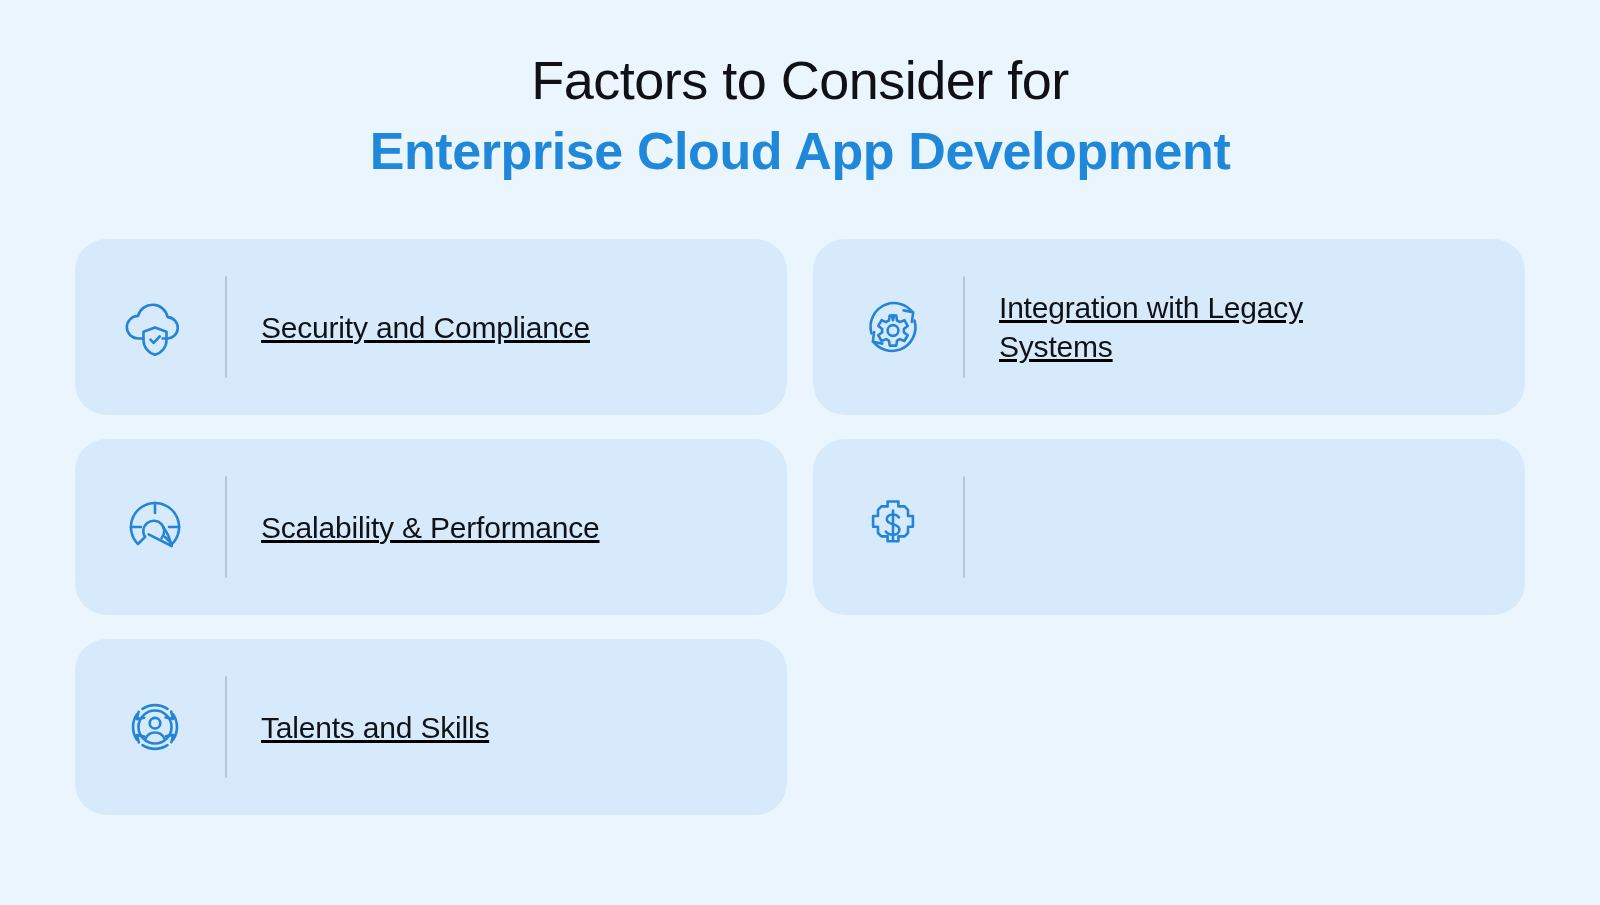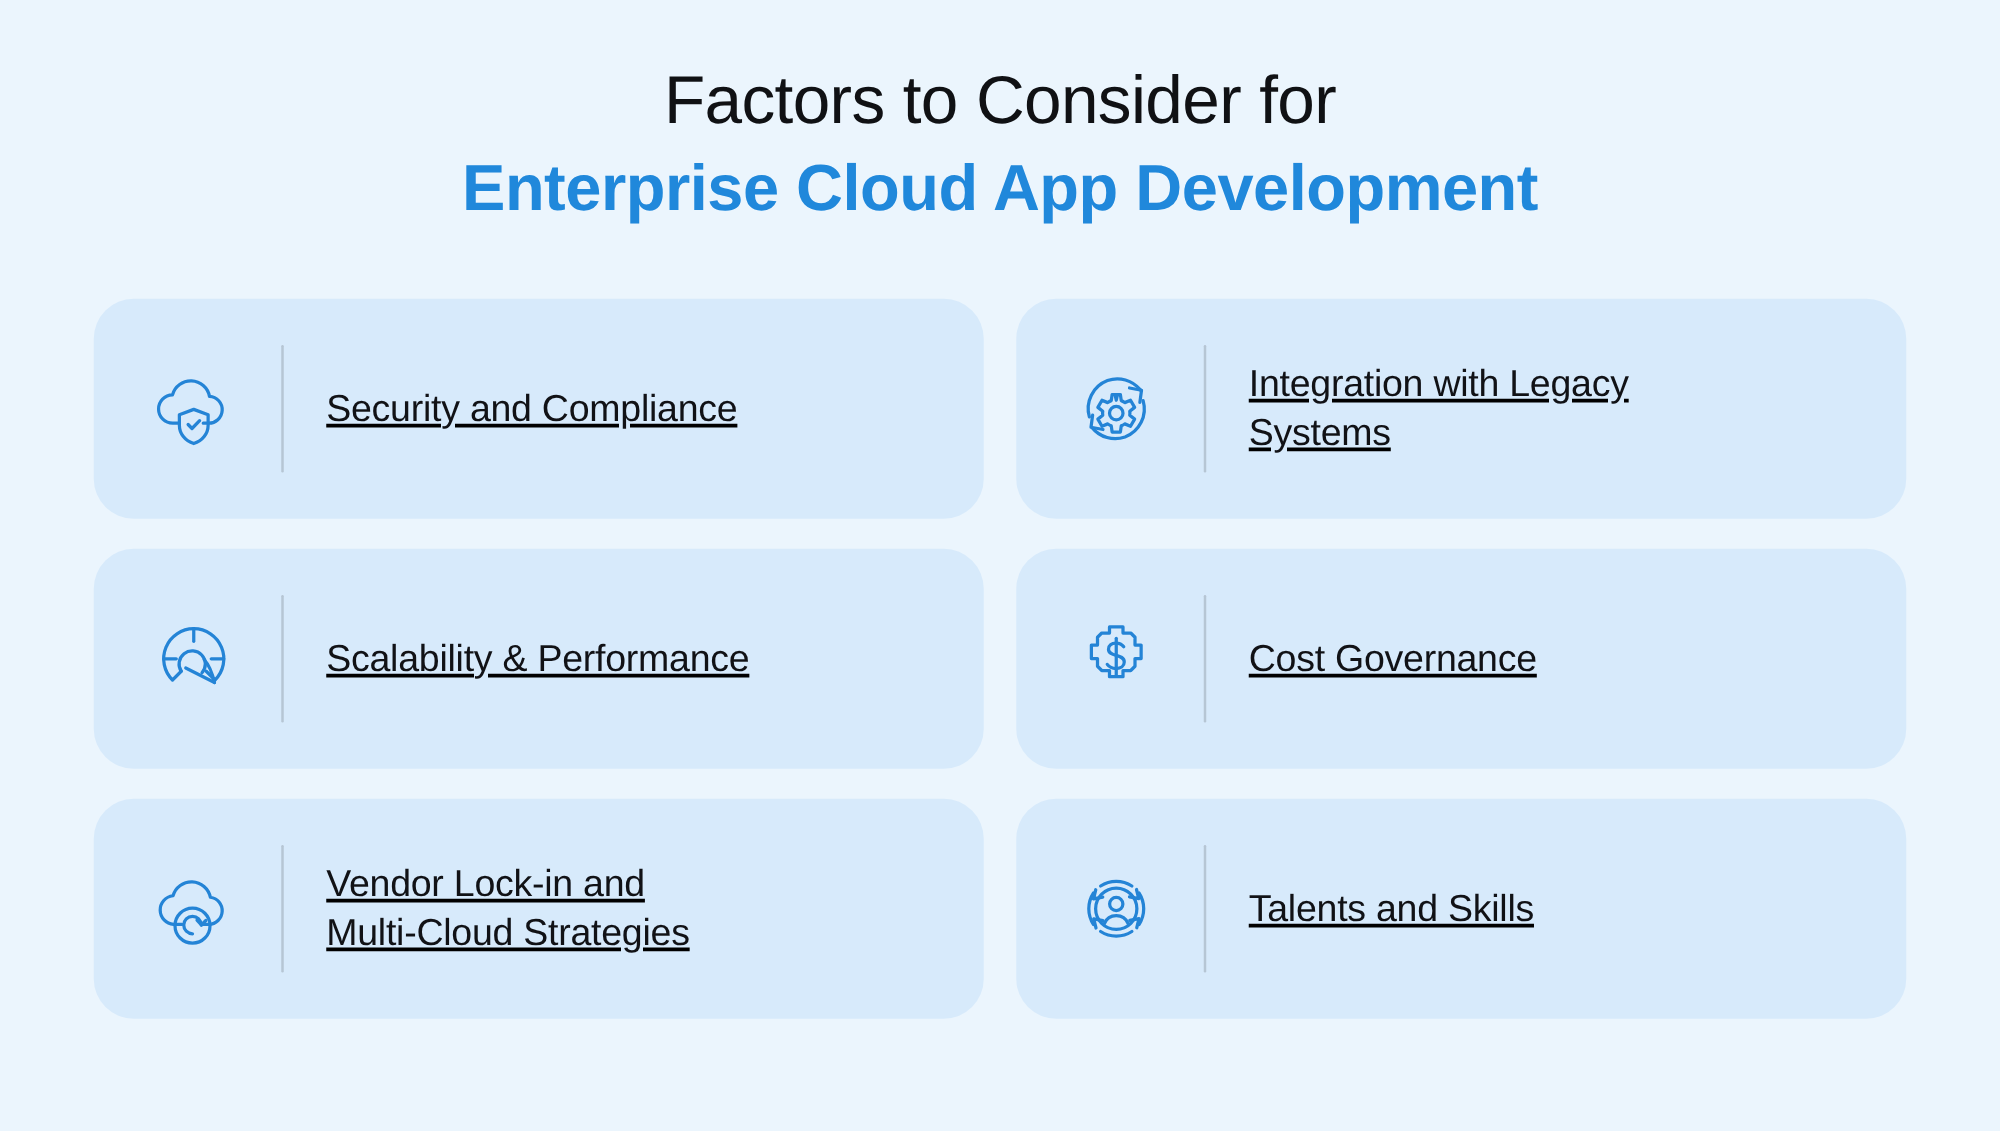--- a/index.html
+++ b/index.html
@@ -155,36 +155,22 @@
 
     <div class="card">
       <div class="card-icon">
         <svg width="72" height="72" viewBox="0 0 72 72" fill="none" stroke="#2484d6" stroke-width="2.6" stroke-linecap="round" stroke-linejoin="round">
           <path d="M30.6 10.5h10.8v4.9h6.2l3.4 3.4v6.2h4.9v10.8h-4.9v6.2l-3.4 3.4h-6.2v4.9H30.6v-4.9h-6.2l-3.4-3.4v-6.2h-4.9V25h4.9v-6.2l3.4-3.4h6.2v-4.9z"></path>
           <path d="M42 26.4c-1.4-1.9-3.6-2.9-6.3-2.9-3.5 0-5.9 1.9-5.9 4.8 0 6.6 12.6 3.4 12.6 10.3 0 3.2-2.7 5.2-6.5 5.2-3.1 0-5.6-1.2-7.1-3.3"></path>
           <path d="M36 19.6v29.2"></path>
         </svg>
       </div>
       <div class="card-divider"></div>
-      <div class="card-label">Cost Governance</div>
     </div>
 
-    <div class="card">
-      <div class="card-icon">
-        <svg width="72" height="72" viewBox="0 0 72 72" fill="none" stroke="#2484d6" stroke-width="2.6" stroke-linecap="round" stroke-linejoin="round">
-          <path d="M26.5 48.5h-6.7A11.5 11.5 0 0 1 19.4 25.6a15.4 15.4 0 0 1 29.9 1.2 10.9 10.9 0 0 1-1.2 21.7h-4.6"></path>
-          <circle cx="35" cy="49.5" r="14"></circle>
-          <path d="M42 49c0-3.9-3.2-7-7-7-3.9 0-7 3.1-7 7s3.1 7 7 7"></path>
-          <path d="M38.6 45.2l3.5 3.8 3.6-3.6"></path>
-        </svg>
-      </div>
-      <div class="card-divider"></div>
-      <div class="card-label">Vendor Lock-in and
-Multi-Cloud Strategies</div>
-    </div>
 
     <div class="card">
       <div class="card-icon">
         <svg width="72" height="72" viewBox="0 0 72 72" fill="none" stroke="#2484d6" stroke-width="2.6" stroke-linecap="round" stroke-linejoin="round">
           <circle cx="36" cy="36" r="16.5"></circle>
           <circle cx="36" cy="32.2" r="5.3"></circle>
           <path d="M26.5 47.8a10.3 10.3 0 0 1 19 0"></path>
           <path d="M23.5 17.8a23 23 0 0 1 25 0"></path>
           <path d="M48.5 54.2a23 23 0 0 1-25 0"></path>
           <path d="M17.8 23.4a23 23 0 0 0 0 25.2"></path>

